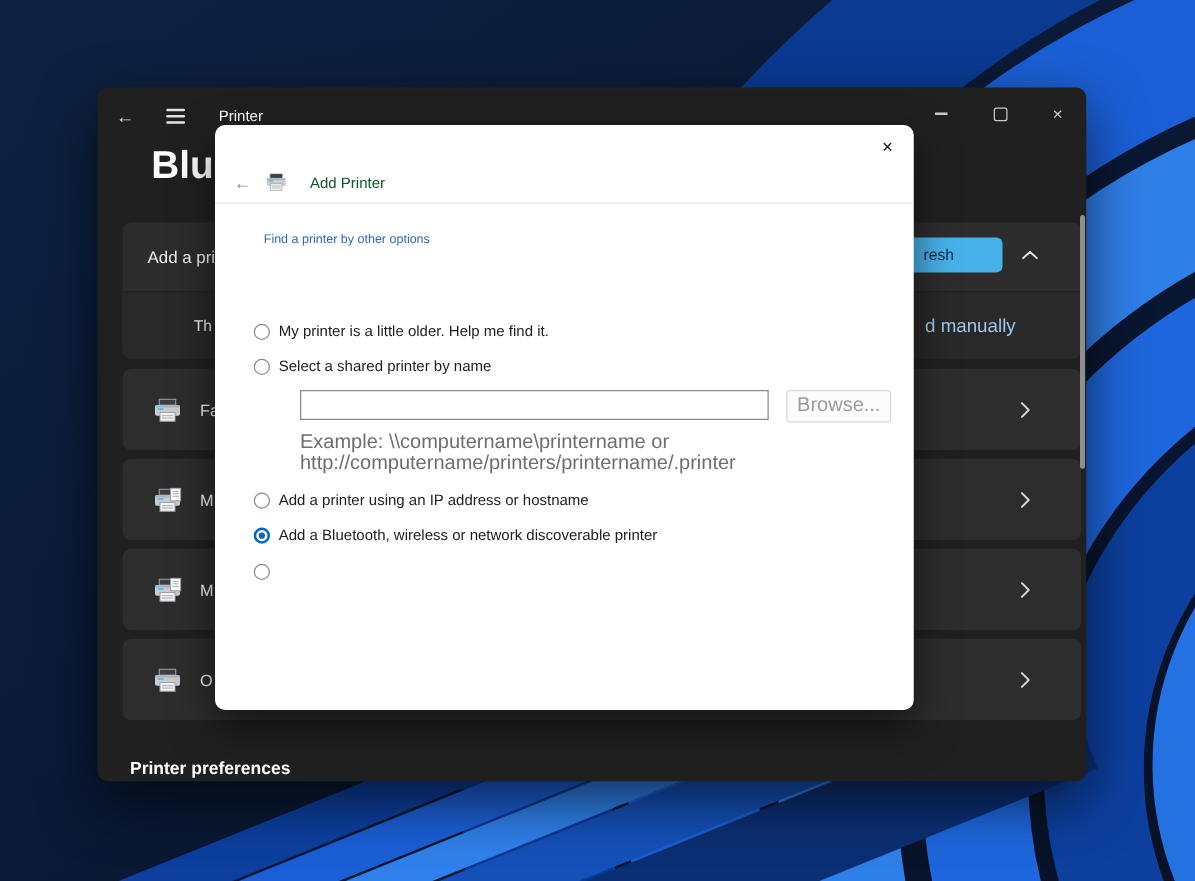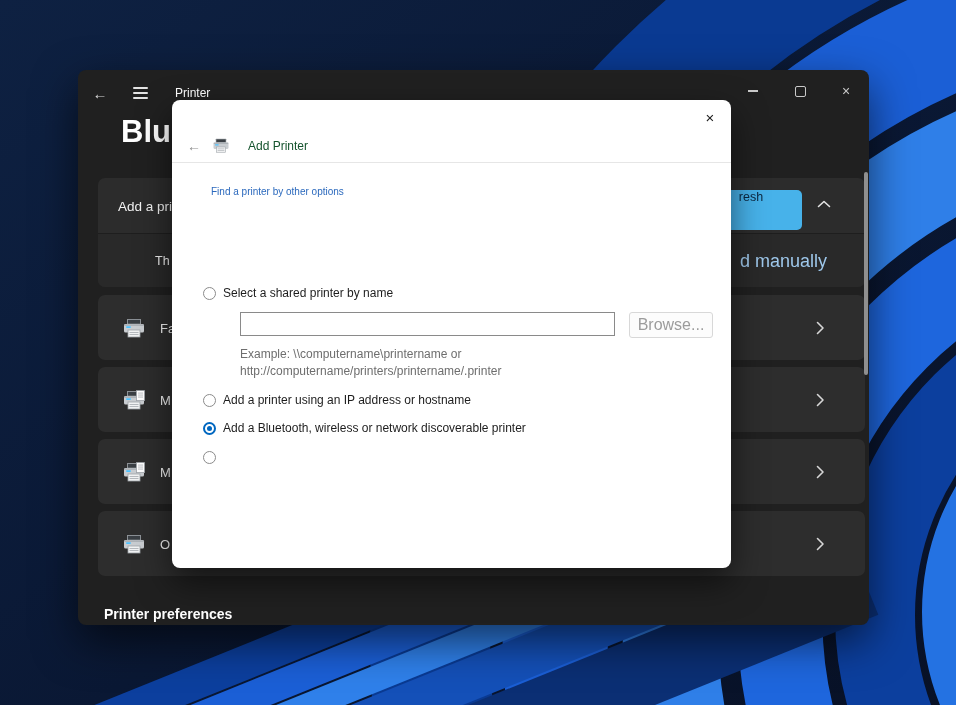--- a/index.html
+++ b/index.html
@@ -26,28 +26,28 @@
   .cap-max i{display:block;width:9px;height:9px;border:1.2px solid #c9c9c9;border-radius:2px;}
   .page-title{position:absolute;left:43px;top:44px;font-size:31px;font-weight:bold;color:#ffffff;white-space:nowrap;}
 
   .card-group{position:absolute;left:20px;top:108px;width:767px;background:#2c2c2c;
               border-radius:7px;overflow:hidden;}
   .cg-row1{position:relative;height:55px;}
   .cg-div{height:1px;background:#1e1e1e;}
   .cg-row2{position:relative;height:53px;background:#292929;}
   .frag-addprinter{position:absolute;left:20px;top:50%;transform:translateY(-50%);
                    font-size:13.5px;color:#f2f2f2;white-space:nowrap;}
-  .refresh-btn{position:absolute;left:602px;top:12px;width:102px;height:40px;border-radius:5px;
-               background:#47b2ea;color:#0b2740;font-size:12.5px;display:flex;align-items:flex-start;
+  .refresh-btn{position:absolute;left:602px;top:12px;width:102px;height:28px;border-radius:5px;
+               background:#47b2ea;color:#0b2740;font-size:12.5px;display:flex;align-items:center;
                justify-content:center;}
   .chev-up{position:absolute;left:719px;top:22px;}
   .frag-notlisted{position:absolute;left:57px;top:50%;transform:translateY(-50%);
                   font-size:12.5px;color:#f0f0f0;white-space:nowrap;}
   .frag-manually{position:absolute;left:642px;top:50%;transform:translateY(-50%);
-                 font-size:18px;color:#9ec7ea;white-space:nowrap;}
+                 font-size:15px;color:#9ec7ea;white-space:nowrap;}
 
   .pcard{position:absolute;left:20px;width:767px;height:65px;background:#2d2d2d;border-radius:7px;}
   .pcard .picon{position:absolute;left:24px;top:50%;transform:translateY(-50%);}
   .pcard .plabel{position:absolute;left:62px;top:50%;transform:translateY(-50%);
                  font-size:13px;color:#f2f2f2;white-space:nowrap;}
   .pcard .chev-r{position:absolute;left:718px;top:50%;transform:translateY(-50%);}
   .pc1{top:225px;} .pc2{top:297px;} .pc3{top:369px;} .pc4{top:441px;}
 
   .footer-heading{position:absolute;left:26px;top:536px;font-size:14px;font-weight:bold;color:#ffffff;}
   .scrollbar{position:absolute;left:786px;top:102px;width:4px;height:203px;border-radius:2px;background:#8f8f8f;}
@@ -68,21 +68,21 @@
   .o1{top:157px;} .o2{top:185px;} .o3{top:292px;} .o4{top:320px;} .o5{top:349px;}
   .radio{width:11px;height:11px;border-radius:50%;border:1px solid #8b8b8b;background:#fff;flex:0 0 auto;}
   .radio.sel{width:9px;height:9px;border:2px solid #0067c0;position:relative;}
   .radio.sel::after{content:"";position:absolute;inset:2px;border-radius:50%;background:#0067c0;}
 
   .share-input{position:absolute;left:68px;top:212px;width:361px;height:22px;border:1px solid #8a8a8a;
                font-size:12px;padding:0 6px;outline:none;font-family:inherit;}
   .browse-btn{position:absolute;left:457px;top:212px;width:84px;height:26px;background:#fcfcfc;
               border:1px solid #d8d8d8;border-radius:3px;color:#9c9c9c;font-size:16px;
               display:flex;align-items:center;justify-content:center;box-sizing:border-box;}
-  .example{position:absolute;left:68px;top:246px;font-size:12px;color:#6e6e6e;line-height:16.5px;}
+  .example{position:absolute;left:68px;top:246px;font-size:16px;color:#6e6e6e;line-height:16.5px;}
 
   .dlg-footer{position:absolute;left:0;right:0;bottom:0;height:41px;background:#f3f3f3;
               border-top:1px solid #e2e2e2;border-radius:0 0 8px 8px;}
   .dbtn{position:absolute;top:13px;width:67px;height:22px;border-radius:4px;background:#fdfdfd;
         font-size:12px;display:flex;align-items:center;justify-content:center;box-sizing:border-box;color:#1b1b1b;}
   .next-btn{left:410px;border:1px solid #0067c0;}
   .cancel-btn{left:487px;border:1px solid #d2d2d2;}
 </style>
 </head>
 <body>
@@ -228,20 +228,24 @@
       <span>←</span>
     </div>
     <svg class="dlg-hicon" width="18" height="15" viewBox="0 0 24 20">
         <use href="#sym-printer"></use>
       </svg>
     <div class="dlg-title">Add Printer</div>
   </div>
 
   <div class="dlg-heading">Find a printer by other options</div>
 
+  <div class="opt o1">
+    <span class="radio"></span>
+    <span>My printer is a little older. Help me find it.</span>
+  </div>
   <div class="opt o2">
     <span class="radio"></span>
     <span>Select a shared printer by name</span>
   </div>
 
   <input class="share-input" type="text" value="" style="">
   <div class="browse-btn">
     <span>Browse...</span>
   </div>
   <div class="example">

